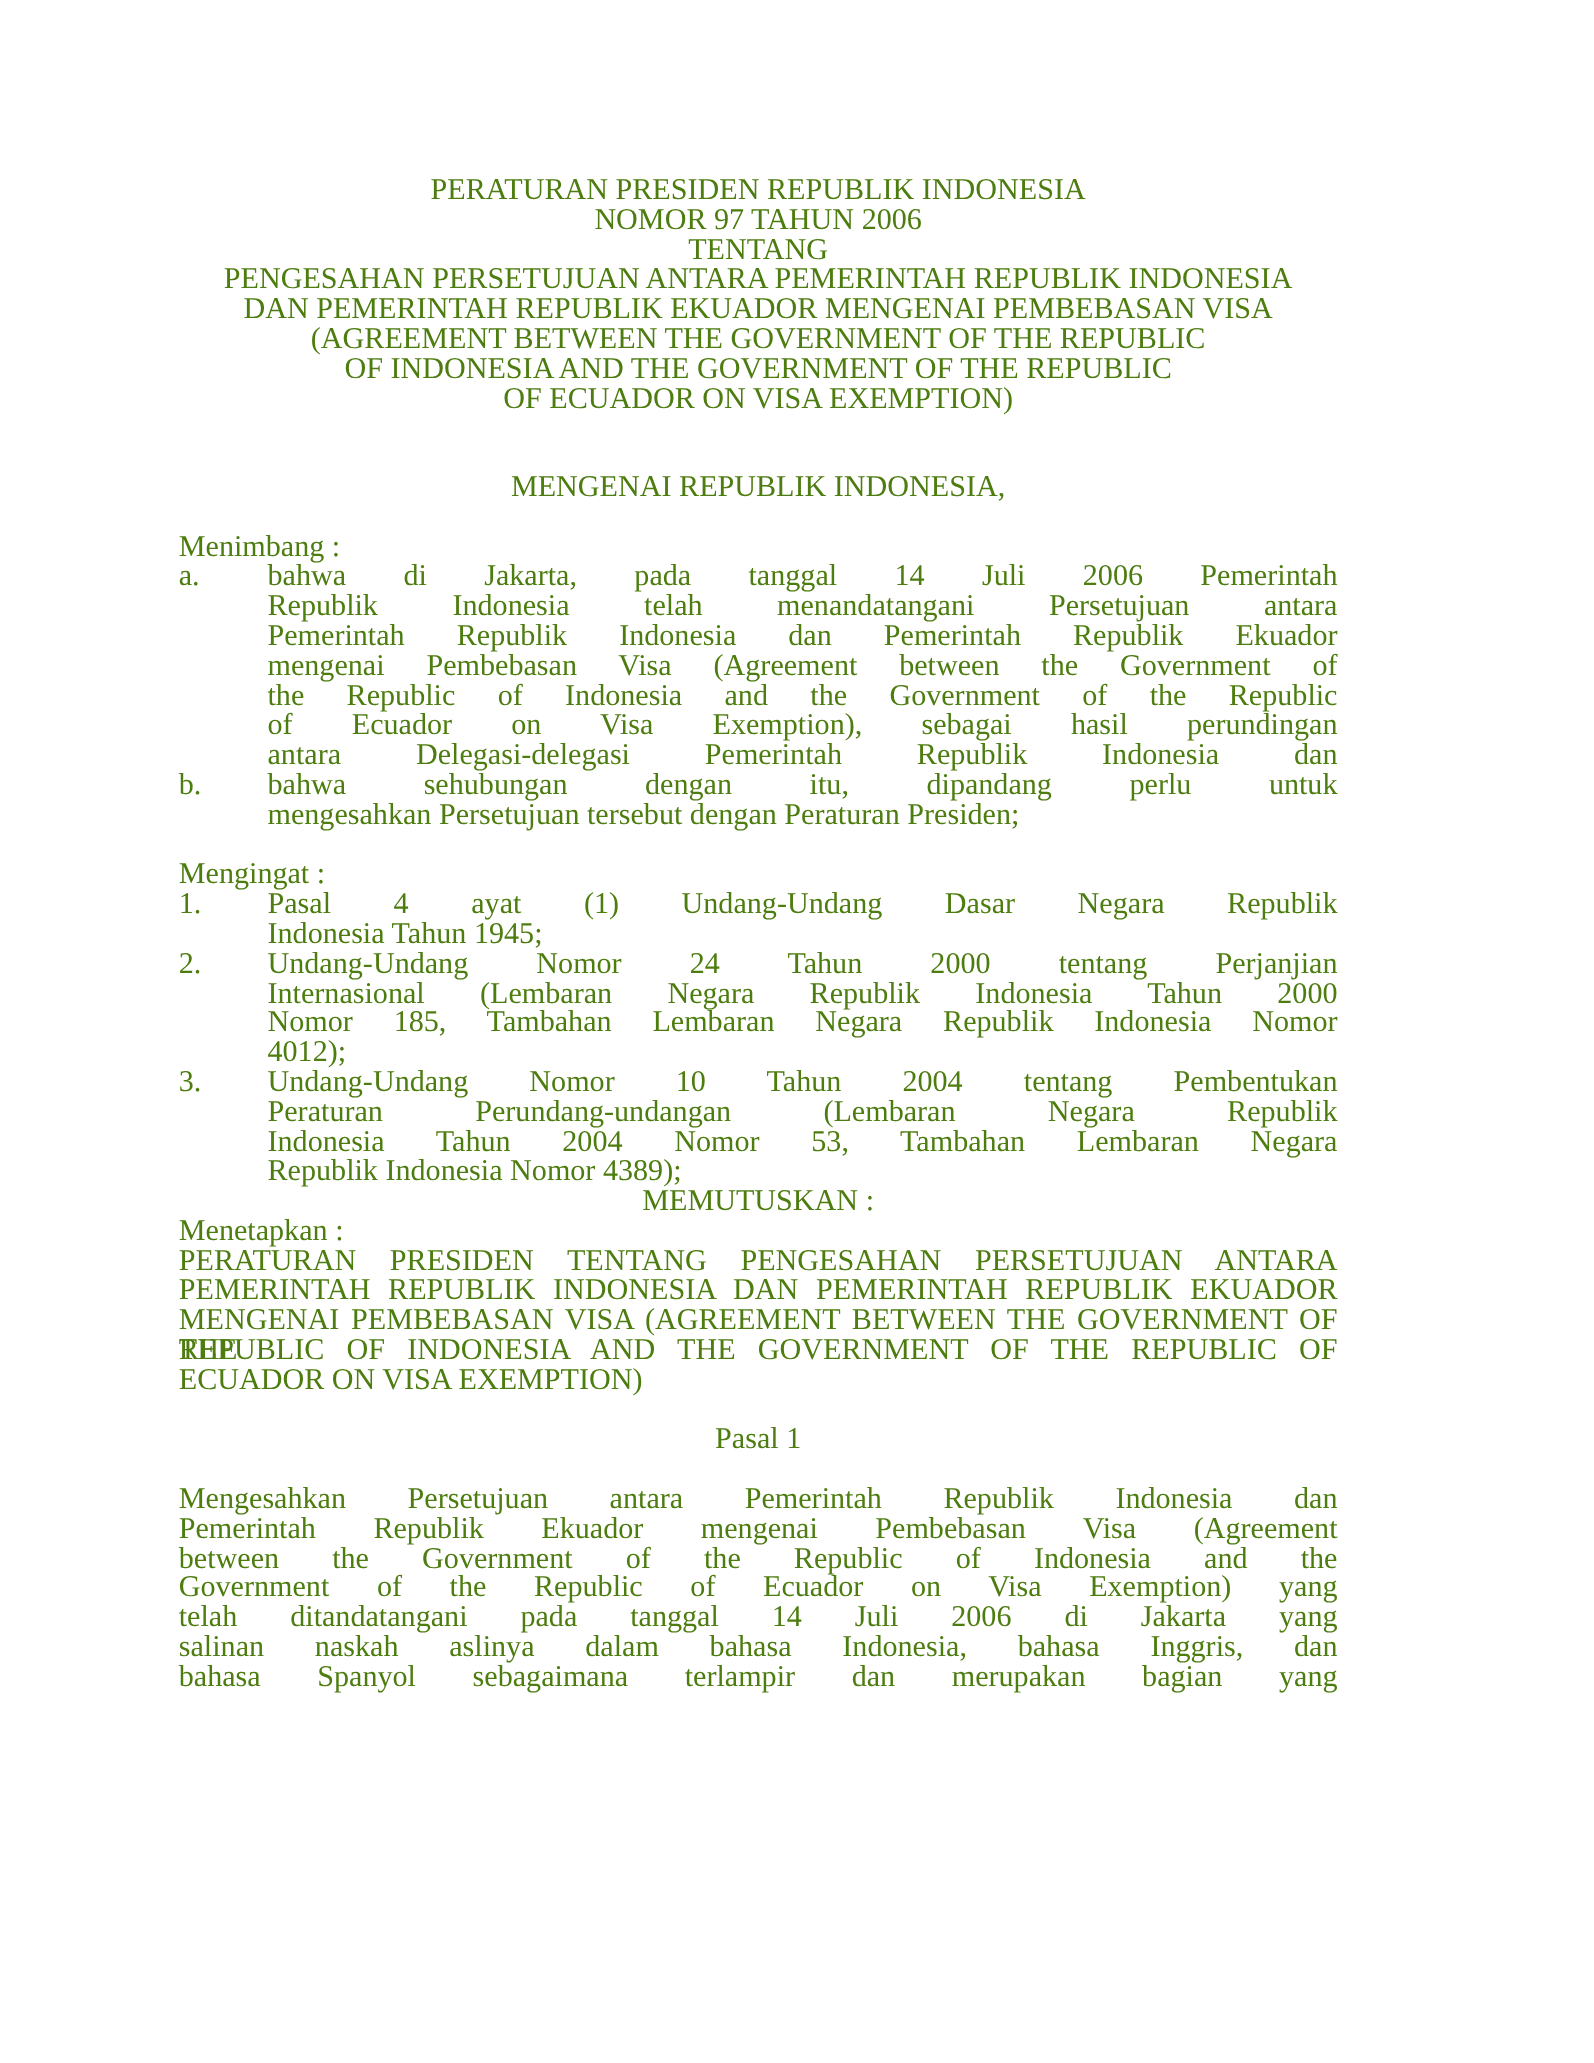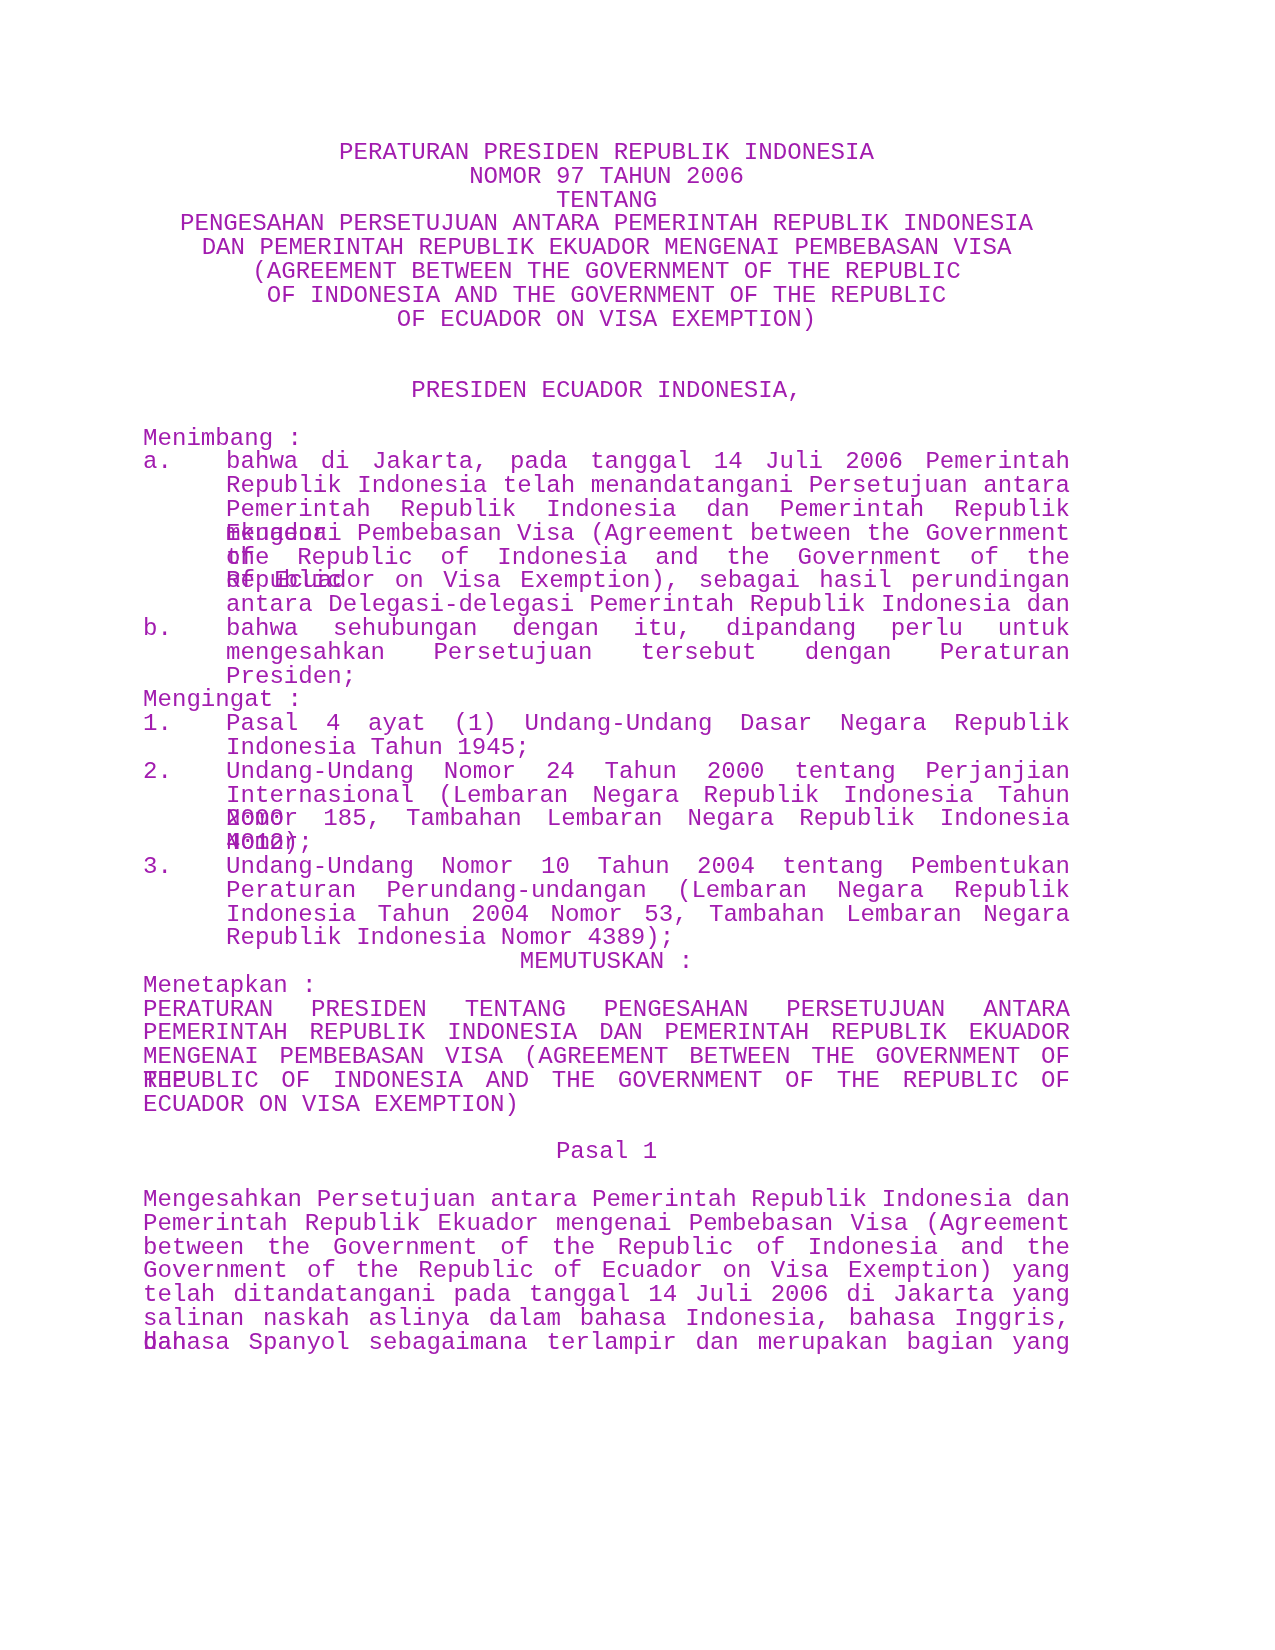--- a/index.html
+++ b/index.html
@@ -1,47 +1,47 @@
 <!DOCTYPE html>
 <html><head>
 <meta charset="utf-8">
 <style>
   html, body { margin: 0; padding: 0; background: #ffffff; }
   body { width: 1275px; height: 1650px; position: relative; overflow: hidden; }
   .page {
     position: absolute; left: 143px; top: 141px; width: 927px;
-    font-family: Liberation Mono, monospace;
-    font-size: 24.1px; line-height: 23.8px; color: #a21caf;
+    font-family: Liberation Serif, serif;
+    font-size: 24.1px; line-height: 23.8px; color: #4d7c0f;
   }
   .line { white-space: pre; height: 23.8px; }
   .center { text-align: center; }
   .blank { height: 23.8px; }
   .item { display: flex; }
   .item .marker { width: 71px; flex: 0 0 71px; white-space: pre; }
-  .item .body { flex: 1; margin-left: 12px; }
+  .item .body { flex: 1; }
   .para .l { text-align: justify; text-align-last: justify; height: 23.8px; }
   .para .l.last { text-align-last: left; }
 </style>
 </head>
 <body>
 
 <div class="page">
 
   <div>
     <div class="line center">PERATURAN PRESIDEN REPUBLIK INDONESIA</div>
     <div class="line center">NOMOR 97 TAHUN 2006</div>
     <div class="line center">TENTANG</div>
     <div class="line center">PENGESAHAN PERSETUJUAN ANTARA PEMERINTAH REPUBLIK INDONESIA</div>
     <div class="line center">DAN PEMERINTAH REPUBLIK EKUADOR MENGENAI PEMBEBASAN VISA</div>
     <div class="line center">(AGREEMENT BETWEEN THE GOVERNMENT OF THE REPUBLIC</div>
     <div class="line center">OF INDONESIA AND THE GOVERNMENT OF THE REPUBLIC</div>
     <div class="line center">OF ECUADOR ON VISA EXEMPTION)</div>
     <div class="blank"></div>
     <div class="blank"></div>
-    <div class="line center">PRESIDEN ECUADOR INDONESIA,</div>
+    <div class="line center">MENGENAI REPUBLIK INDONESIA,</div>
     <div class="blank"></div>
   </div>
 
   <div>
     <div class="line">Menimbang :</div>
     <div class="item">
       <div class="marker">a.</div>
       <div class="body para">
         <div class="l">bahwa di Jakarta, pada tanggal 14 Juli 2006 Pemerintah</div>
         <div class="l">Republik Indonesia telah menandatangani Persetujuan antara</div>

